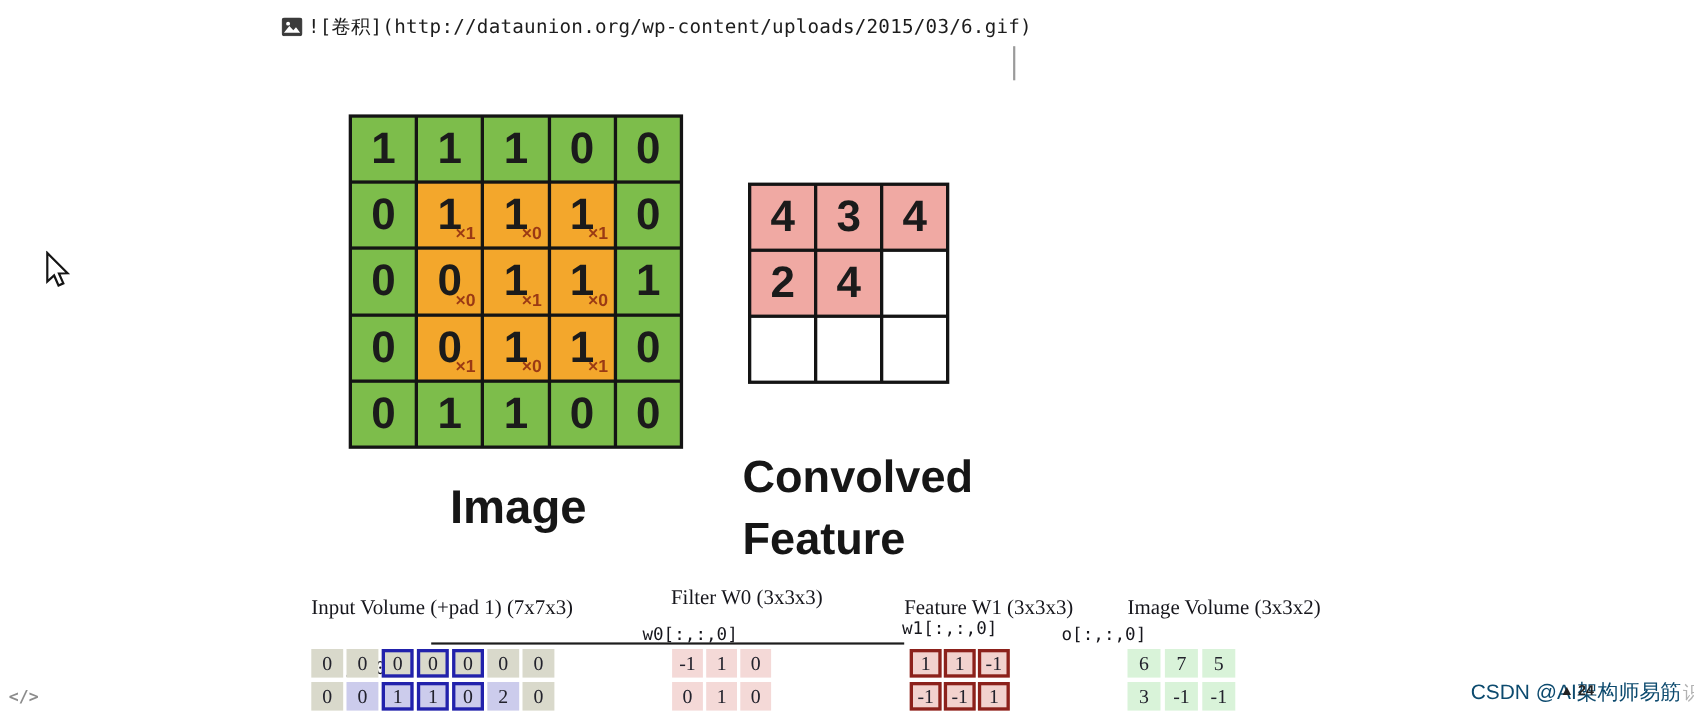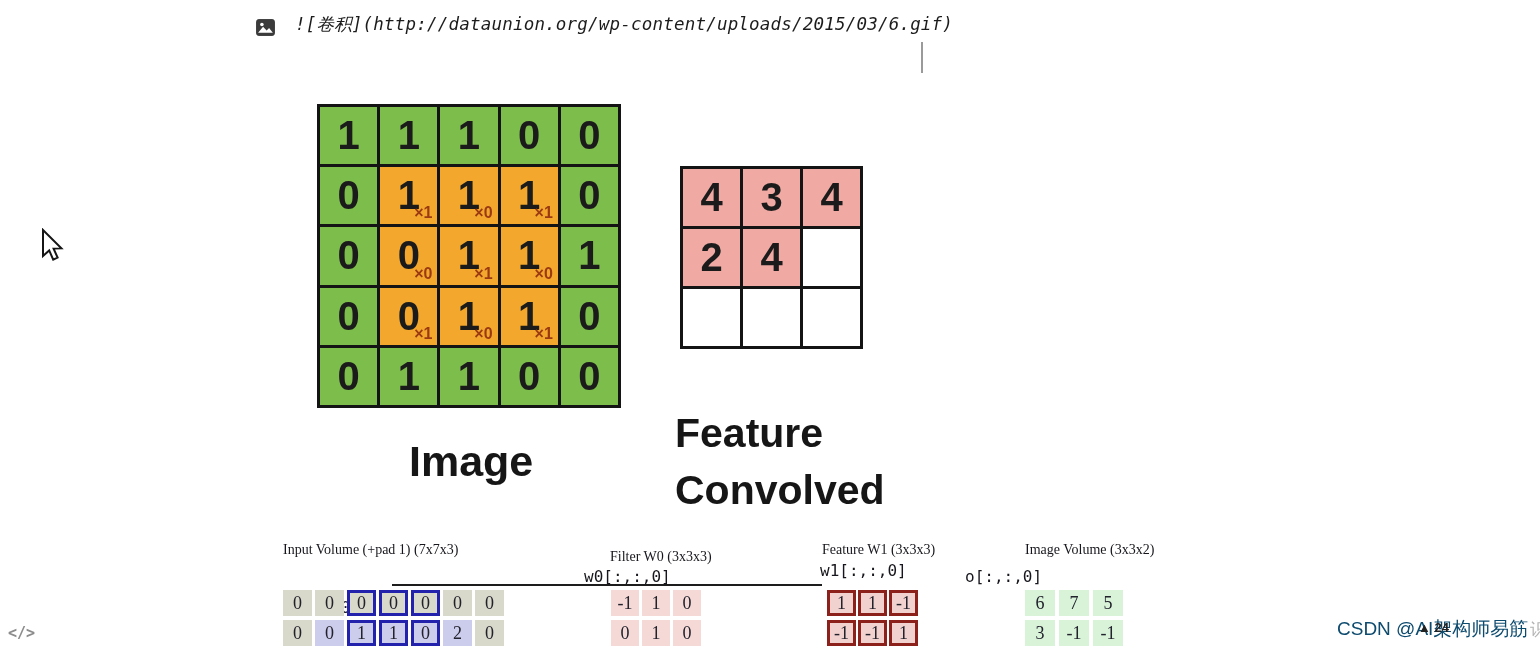--- a/index.html
+++ b/index.html
@@ -3,21 +3,21 @@
 <meta charset="utf-8">
 <style>
   html,body{margin:0;padding:0}
   body{
     width:1540px;height:648px;overflow:hidden;position:relative;
     background:#ffffff;font-family:"Liberation Sans",sans-serif;
   }
   .abs{position:absolute}
 
   
-  .md-line{left:256px;top:12px;display:flex;align-items:flex-end;gap:20px;font-style:italic;}
+  .md-line{left:256px;top:12px;display:flex;align-items:center;gap:5px;}
   .md-text{
     font-family:"DejaVu Sans Mono",monospace;font-size:17.5px;color:#1c1c1c;
     white-space:nowrap;letter-spacing:.2px;
   }
   .caret{left:921px;top:42px;width:2px;height:31px;background:#9a9a9a}
 
   
   .g-image{
     left:317px;top:104px;width:304px;height:304px;background:#141414;
     display:grid;grid-template-columns:repeat(5,1fr);grid-template-rows:repeat(5,1fr);
@@ -42,21 +42,21 @@
   .g-conv .cell{
     display:flex;align-items:center;justify-content:center;background:#ffffff;
     font-size:40px;font-weight:700;color:#1b1b1b;position:relative;
   }
   .g-conv .cell.fill{background:#f0a9a3}
 
   .image-label{left:409px;top:437px;font-size:43px;font-weight:700;color:#161616}
   .conv-label{left:675px;top:405px;font-size:41px;font-weight:600;color:#161616;line-height:57px}
 
   
-  .sec-title{font-family:"Liberation Serif",serif;font-size:14px;color:#16161c;white-space:nowrap}
+  .sec-title{font-family:"Liberation Serif",serif;font-size:19px;color:#16161c;white-space:nowrap}
   .slice{font-family:"DejaVu Sans Mono",monospace;font-size:16px;color:#16161c;white-space:nowrap}
   .connector{left:392px;top:584px;width:430px;height:2px;background:#1d1d1d}
 
   .bgrid{display:grid;box-sizing:border-box}
   .bgrid .cell{
     position:relative;display:flex;align-items:center;justify-content:center;
     font-family:"Liberation Serif",serif;font-size:18px;color:#22222c;box-sizing:border-box;
   }
   .g-input{left:283px;top:590px;grid-template-columns:repeat(7,29px);grid-auto-rows:26px;gap:4px 3px}
   .bg-tan{background:#d9d9cb}
@@ -209,28 +209,28 @@
     <div class="cell">
       <span class="num"></span>
     </div>
     <div class="cell">
       <span class="num"></span>
     </div>
   </div>
 
 <div class="abs image-label">Image</div>
 <div class="abs conv-label">
+  <div>Convolved</div>
   <div>Feature</div>
-  <div>Convolved</div>
 </div>
 
 <div class="abs sec-title" style="left:283px;top:542px">Input Volume (+pad 1) (7x7x3)</div>
 <div class="abs slice" style="left:283px;top:598px">x[:,:,0]</div>
 
-<div class="abs sec-title" style="left:610px;top:549px">Filter W0 (3x3x3)</div>
+<div class="abs sec-title" style="left:610px;top:533px">Filter W0 (3x3x3)</div>
 <div class="abs slice" style="left:584px;top:567px">w0[:,:,0]</div>
 
 <div class="abs sec-title" style="left:822px;top:542px">Feature W1 (3x3x3)</div>
 <div class="abs slice" style="left:820px;top:561px">w1[:,:,0]</div>
 
 <div class="abs sec-title" style="left:1025px;top:542px">Image Volume (3x3x2)</div>
 <div class="abs slice" style="left:965px;top:567px">o[:,:,0]</div>
 
 <div class="abs connector"></div>
 

